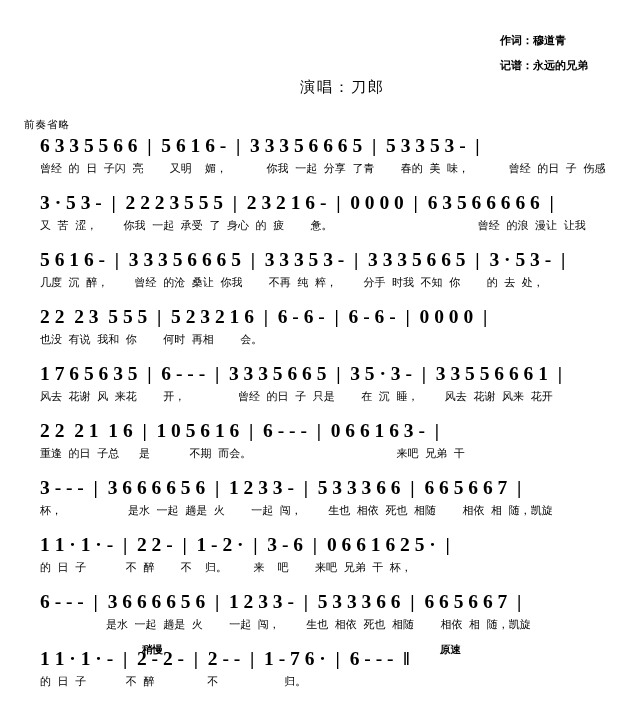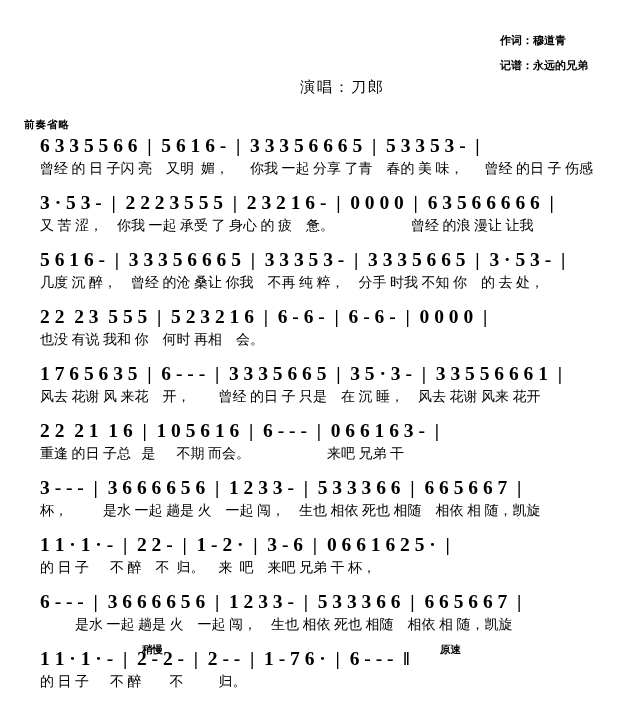--- a/index.html
+++ b/index.html
@@ -46,43 +46,43 @@
     top: 78px;
     font-size: 15px;
     font-weight: normal;
     letter-spacing: 2px;
   }
   .prelude-note {
     position: absolute;
     left: 24px;
     top: 118px;
     font-size: 10.5px;
-    font-weight: bold;
+    font-weight: normal;
     letter-spacing: 1px;
   }
   
   .system {
     position: relative;
     margin: 0 0 0 0;
     padding: 0 18px 0 22px;
   }
   .notes {
     font-family: "Liberation Serif", serif;
     font-size: 19.5px;
     font-weight: bold;
     letter-spacing: 0px;
     white-space: nowrap;
     line-height: 24px;
     height: 26px;
     display: flex;
     align-items: flex-end;
   }
   .lyrics {
-    font-family: Liberation Serif, serif;
-    font-size: 14px;
+    font-family: Liberation Mono, monospace;
+    font-size: 11px;
     white-space: nowrap;
     line-height: 20px;
     height: 22px;
     letter-spacing: 0px;
     display: flex;
     align-items: center;
   }
   .notes span, .lyrics span { display: inline-block; margin-left: 18px; }
   .sys-gap { height: 9px; }
   .marker {

